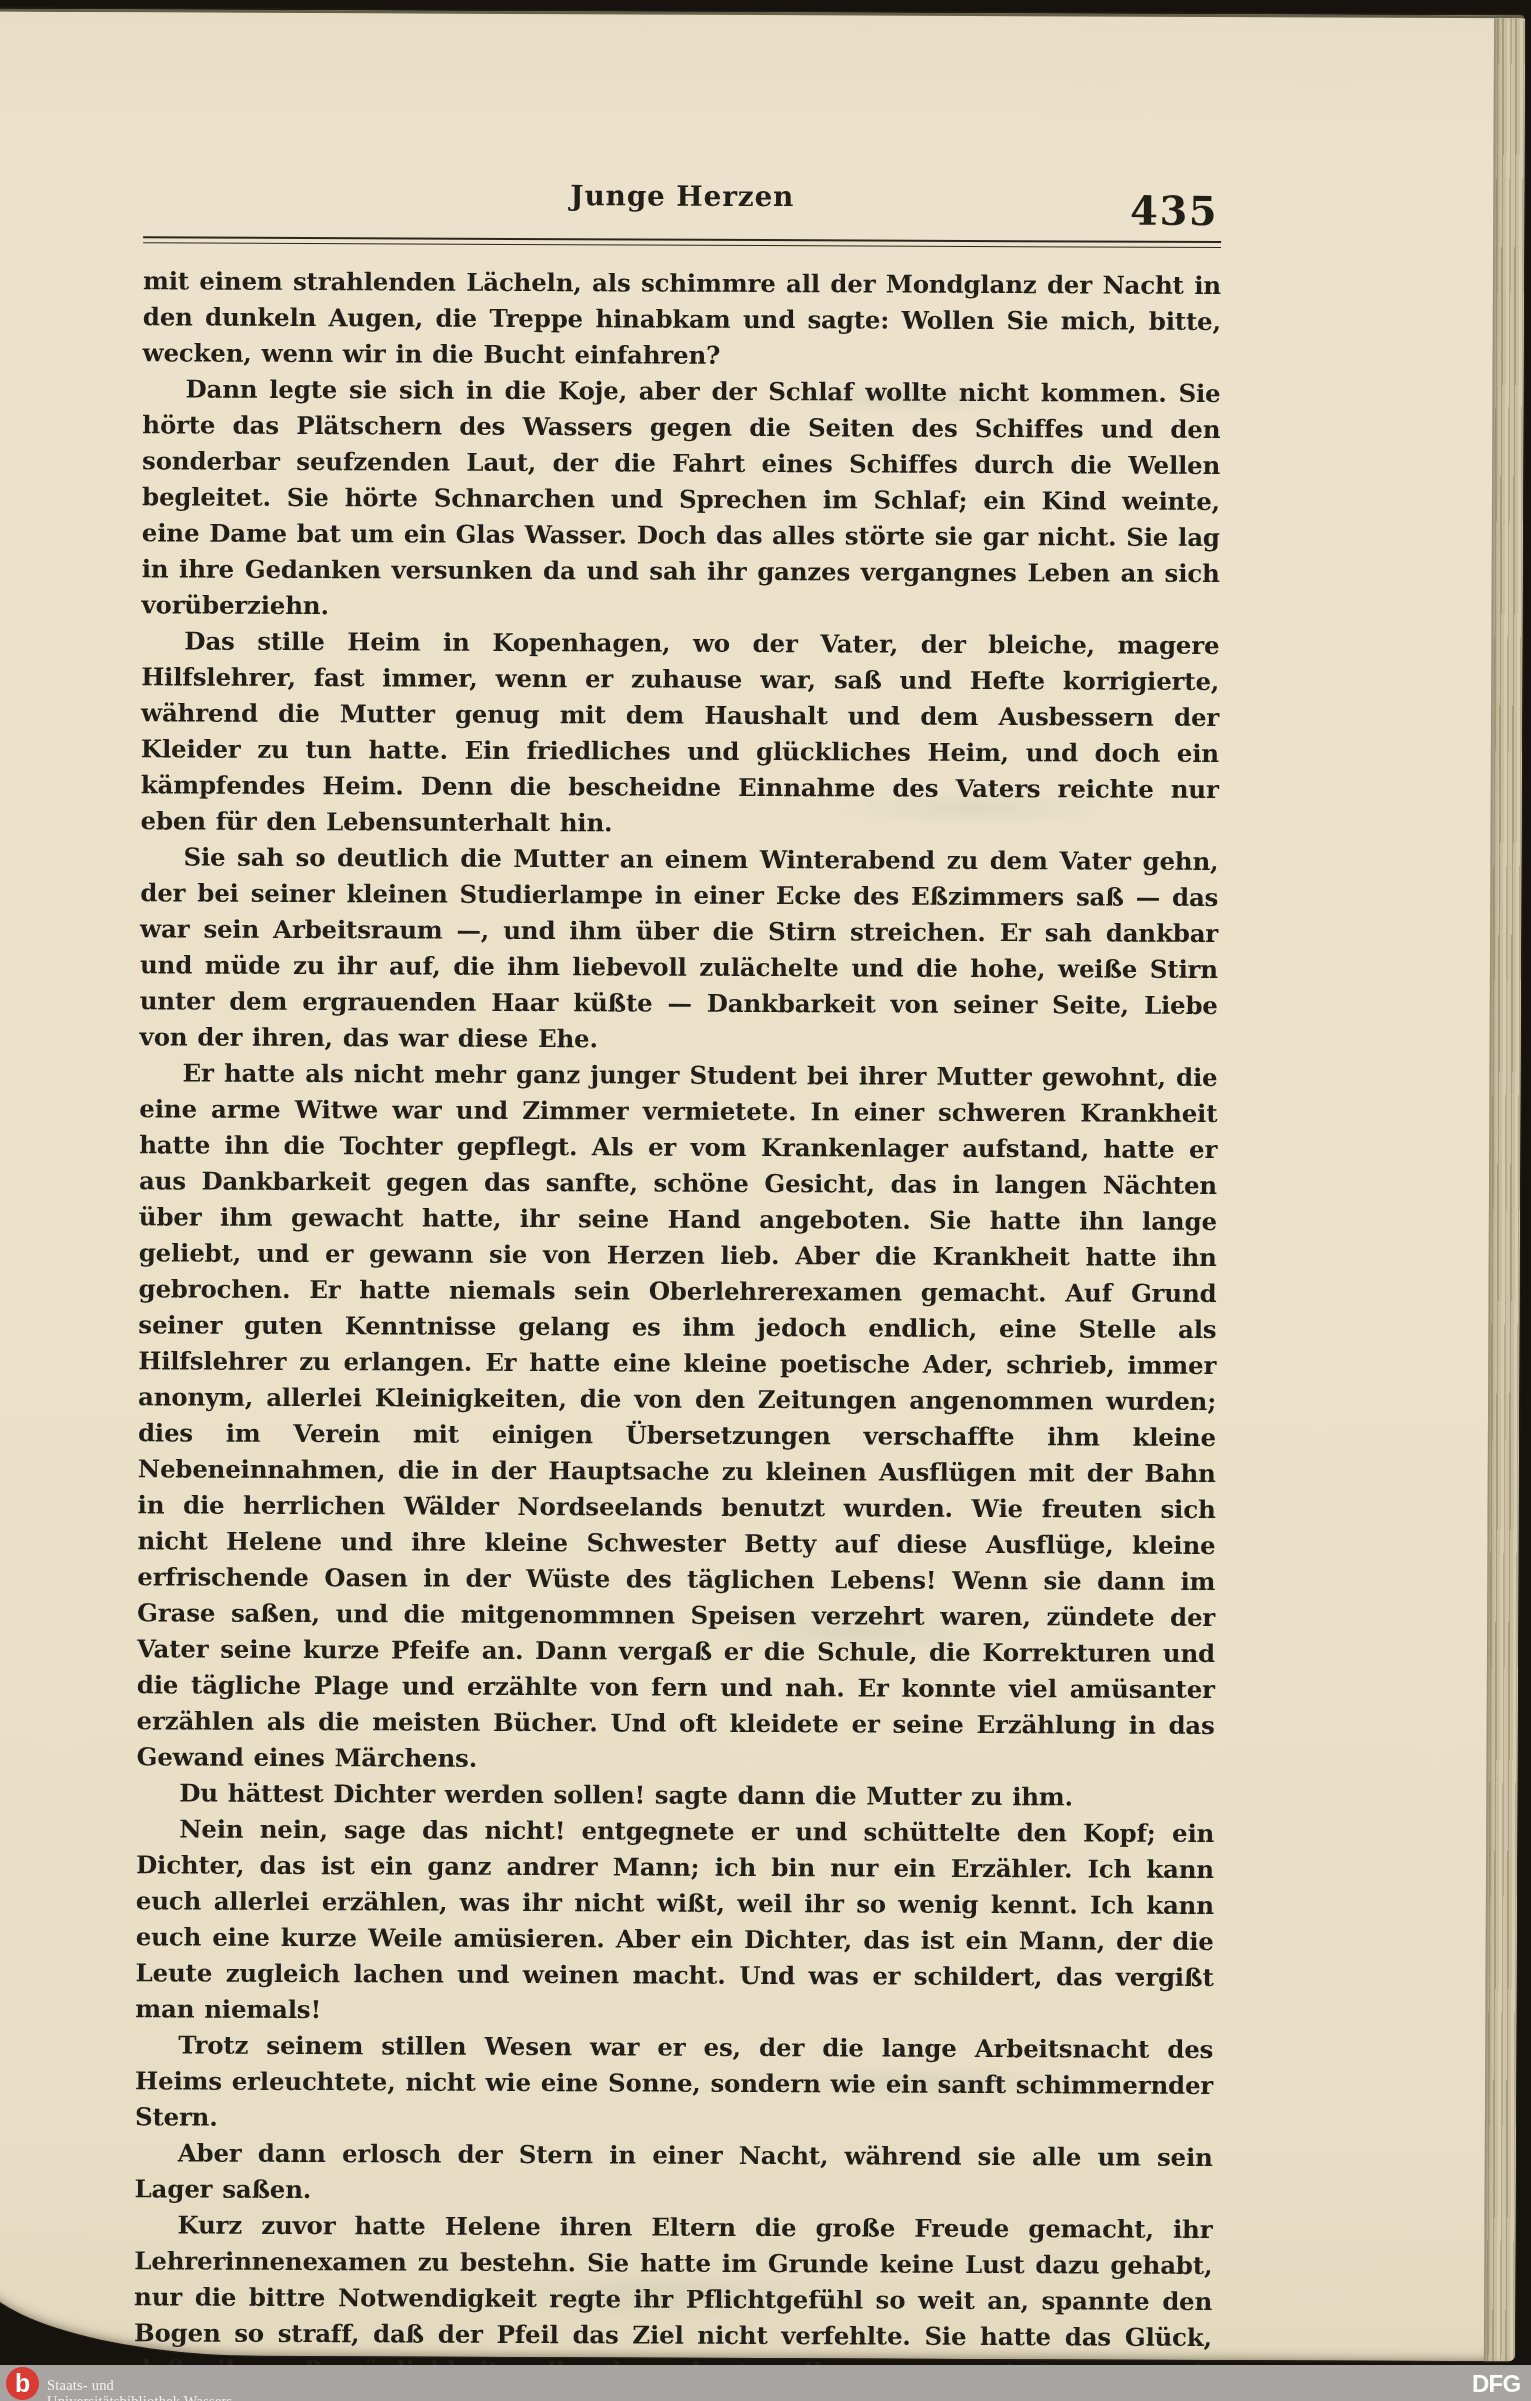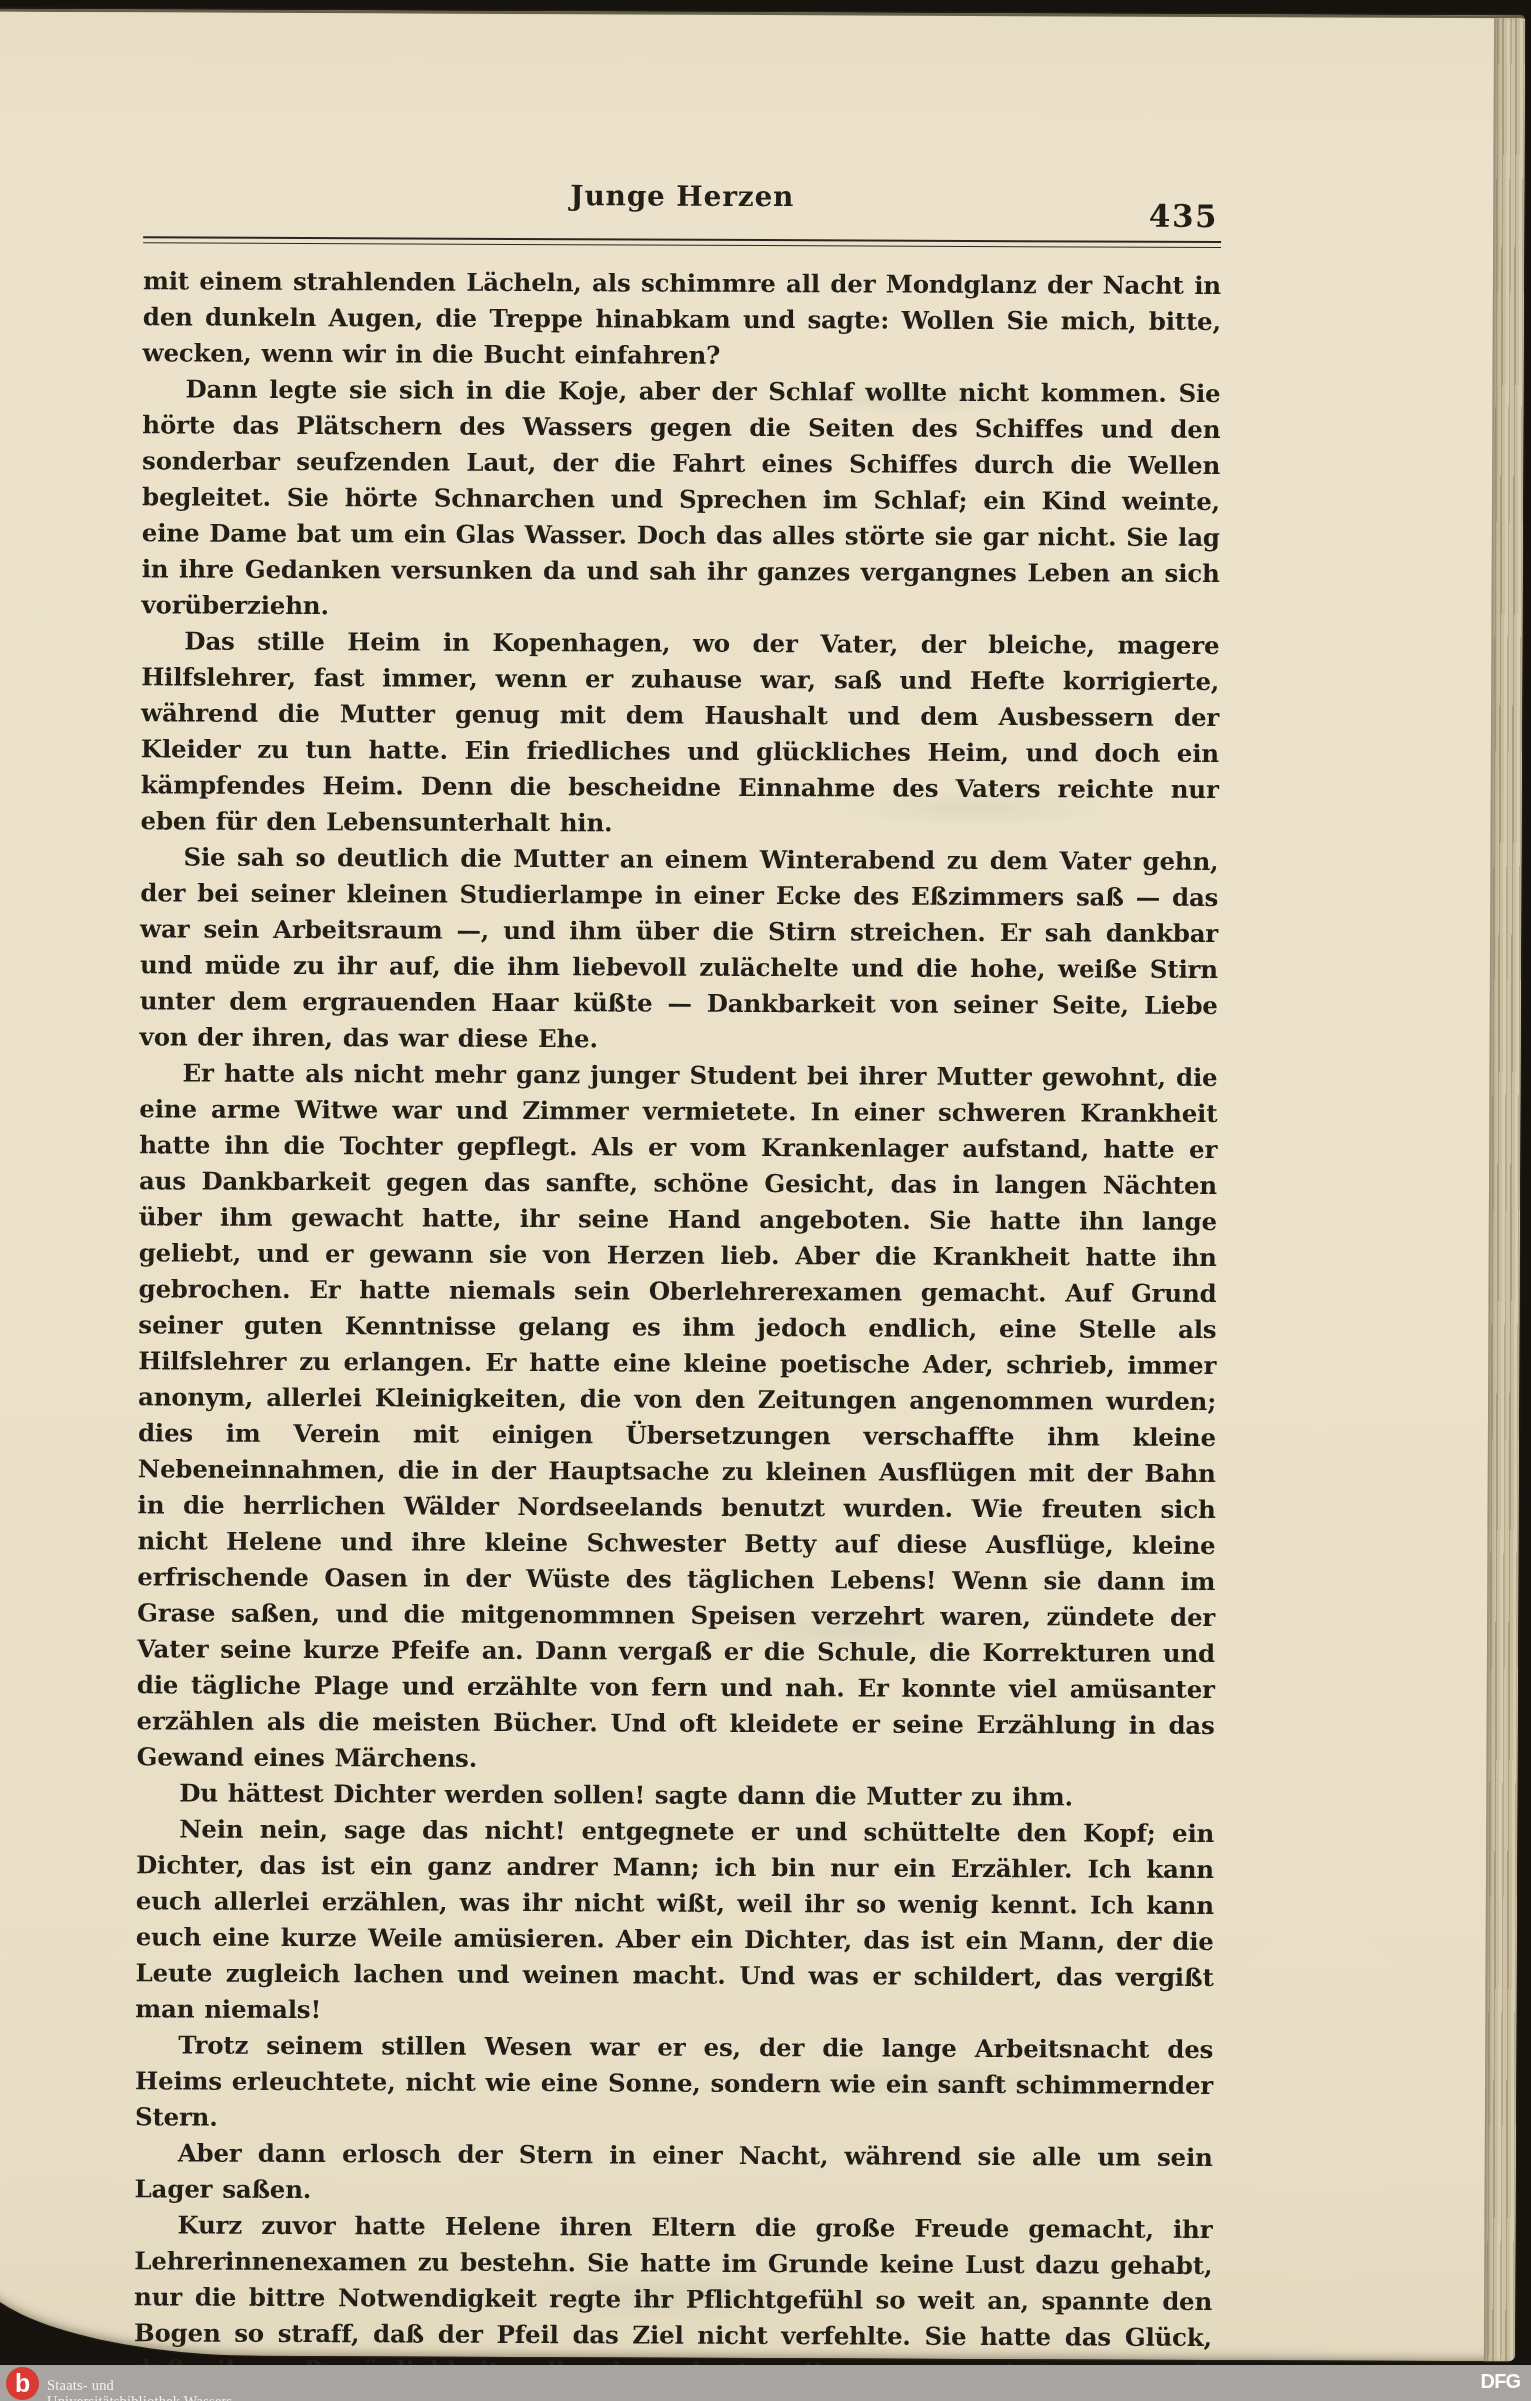--- a/index.html
+++ b/index.html
@@ -45,21 +45,21 @@
     position:absolute;left:162px;top:170px;width:1078px;
     color:#221f19;
   }
   .running-header{position:relative;height:44px;}
   .running-title{
     position:absolute;left:50%;transform:translateX(-50%);bottom:16px;
     font-size:28px;font-weight:bold;letter-spacing:0.8px;white-space:nowrap;
   }
   .running-pagenum{
     position:absolute;right:3.1px;bottom:-3.1px;
-    font-size:31px;font-weight:bold;letter-spacing:1.5px;
+    font-size:40px;font-weight:bold;letter-spacing:1.5px;
   }
   .header-rule{
     margin-top:10px;height:3.8px;
     border-top:2.3px solid #2a261f;
     border-bottom:1.5px solid #2a261f;
     margin-bottom:20.7px;
   }
   .body-text{
     font-size:24.5px;line-height:36px;font-weight:bold;
     text-align:justify;letter-spacing:-0.2px;word-spacing:1.5px;
@@ -77,21 +77,21 @@
     font-family:"Liberation Sans", sans-serif;font-weight:bold;font-size:25px;
     display:flex;align-items:center;justify-content:center;
   }
   .lib-name{
     position:absolute;left:47px;top:12px;color:#f4f2ef;
     font-family:"Liberation Serif", serif;font-size:14.5px;line-height:16px;
     letter-spacing:0.2px;
   }
   .dfg{
     position:absolute;right:10.7px;top:4.6px;color:#fcfcfb;
-    font-family:"Liberation Sans", sans-serif;font-weight:bold;font-size:20px;
+    font-family:"Liberation Sans", sans-serif;font-weight:bold;font-size:24px;
     letter-spacing:-0.8px;
   }
 </style>
 </head>
 <body>
 
 <div>
 
   <div class="paper">
     <div class="page-edges"></div>

